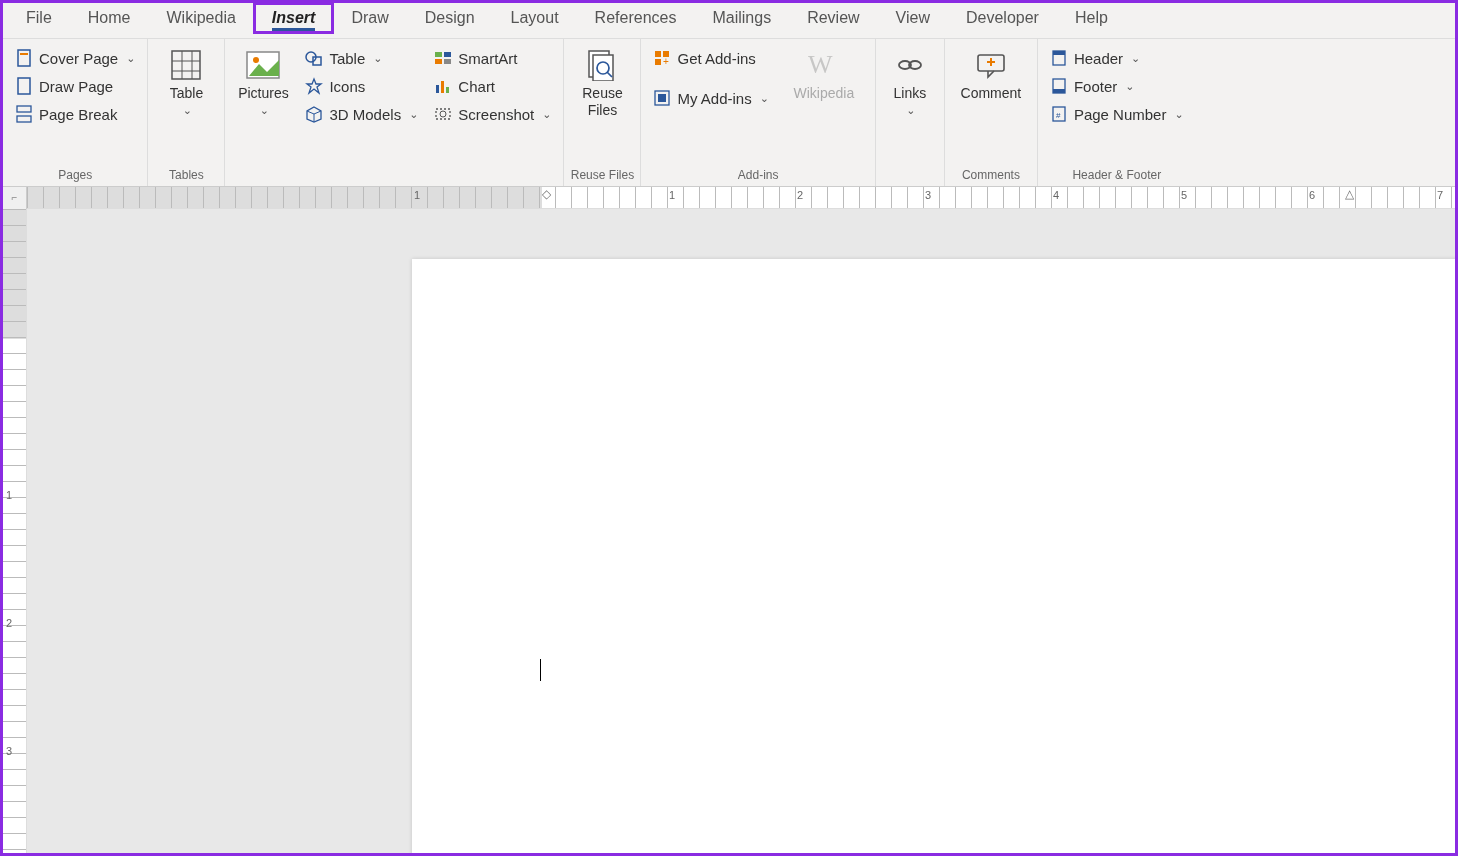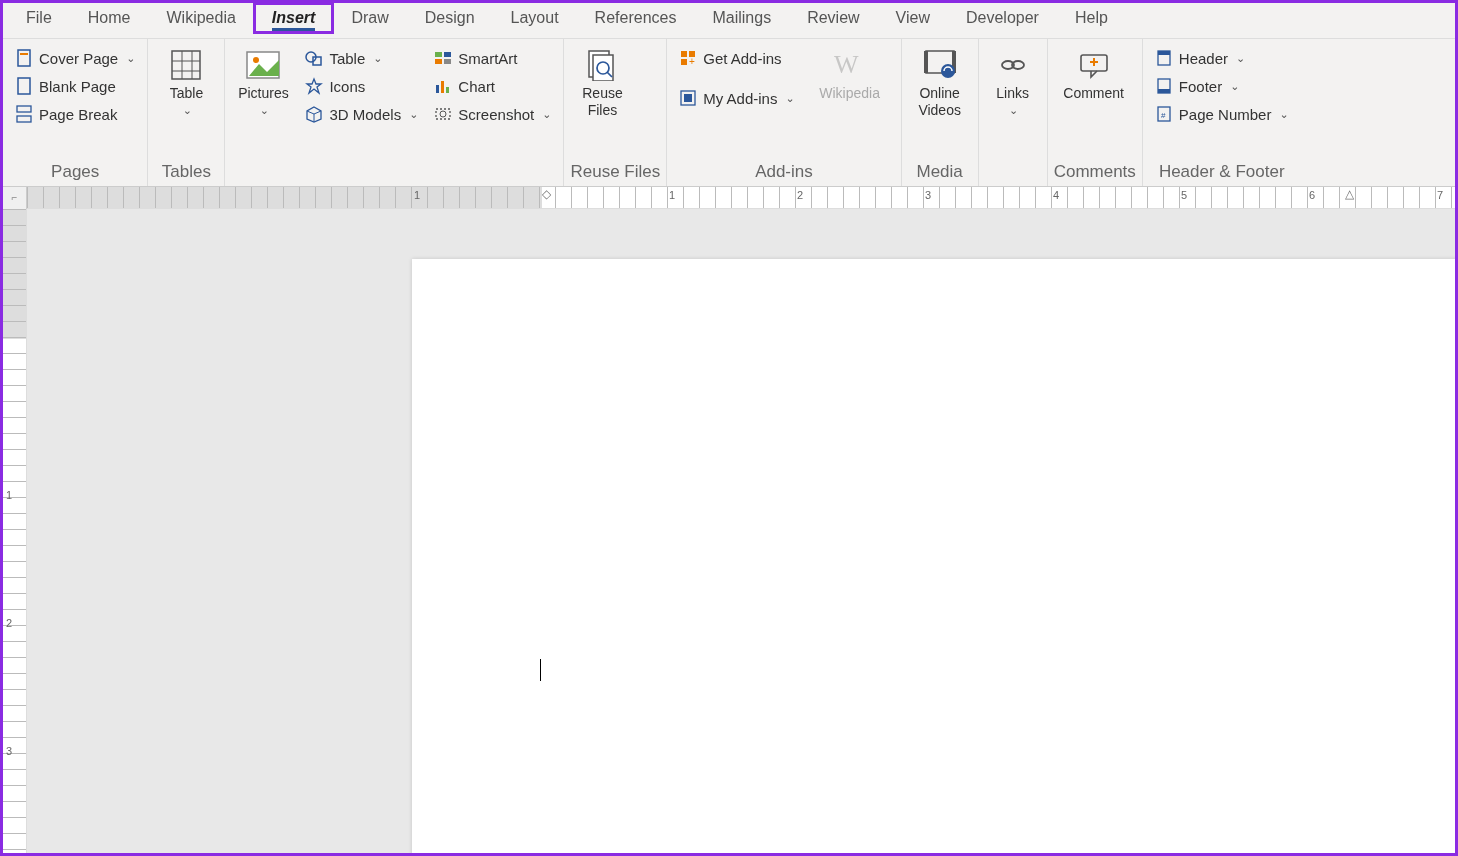--- a/index.html
+++ b/index.html
@@ -60,21 +60,21 @@
     padding: 6px 6px 2px 6px;
   }
   .group-body {
     display: flex;
     gap: 4px;
     flex: 1;
     align-items: flex-start;
   }
   .group-label {
     text-align: center;
-    font-size: 17px;
+    font-size: 12px;
     color: #666;
     padding: 2px 0;
   }
   .vbtn {
     display: flex;
     flex-direction: column;
     align-items: center;
     justify-content: flex-start;
     width: 64px;
     padding: 2px;
@@ -240,21 +240,21 @@
           </span>
           <span>Cover Page</span>
           <span class="chev">⌄</span>
         </div>
         <div class="hbtn">
           <span class="icon-small">
             <svg width="18" height="18">
                 <rect x="3" y="1" width="12" height="16" fill="none" stroke="#2b579a" stroke-width="1.5"></rect>
               </svg>
           </span>
-          <span>Blank Page</span>
+          <span>Draw Page</span>
         </div>
         <div class="hbtn">
           <span class="icon-small">
             <svg width="18" height="18">
                 <rect x="2" y="1" width="14" height="6" fill="none" stroke="#2b579a" stroke-width="1.3"></rect>
                 <rect x="2" y="11" width="14" height="6" fill="none" stroke="#2b579a" stroke-width="1.3"></rect>
               </svg>
           </span>
           <span>Page Break</span>
         </div>
@@ -409,37 +409,20 @@
           <svg width="36" height="28">
               <text x="2" y="22" font-size="26" font-family="serif" fill="#888">W</text>
             </svg>
         </span>
         <span class="label">Wikipedia</span>
       </div>
     </div>
     <div class="group-label">Add-ins</div>
   </div>
 
-  <div class="group">
-    <div class="group-body">
-      <div class="vbtn">
-        <span class="icon-large">
-          <svg width="36" height="32">
-              <rect x="4" y="2" width="28" height="22" fill="none" stroke="#555" stroke-width="1.5"></rect>
-              <rect x="2" y="2" width="4" height="22" fill="#555"></rect>
-              <rect x="30" y="2" width="4" height="22" fill="#555"></rect>
-              <circle cx="26" cy="22" r="7" fill="#2b579a"></circle>
-              <path d="M22 22 a4 4 0 1 1 8 0" fill="none" stroke="#fff" stroke-width="1.5"></path>
-            </svg>
-        </span>
-        <span class="label">Online Videos</span>
-      </div>
-    </div>
-    <div class="group-label">Media</div>
-  </div>
 
   <div class="group">
     <div class="group-body">
       <div class="vbtn" style="width:56px">
         <span class="icon-large">
           <svg width="30" height="26">
               <ellipse cx="10" cy="13" rx="6" ry="4" fill="none" stroke="#555" stroke-width="1.8"></ellipse>
               <ellipse cx="20" cy="13" rx="6" ry="4" fill="none" stroke="#555" stroke-width="1.8"></ellipse>
             </svg>
         </span>

